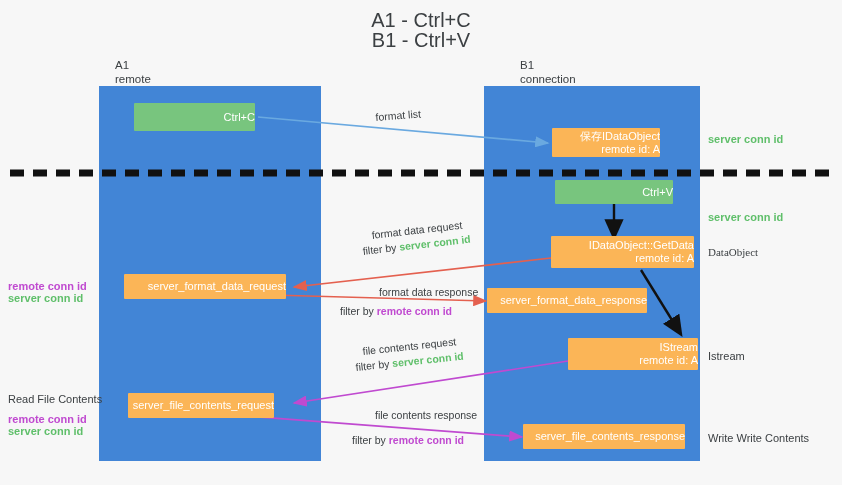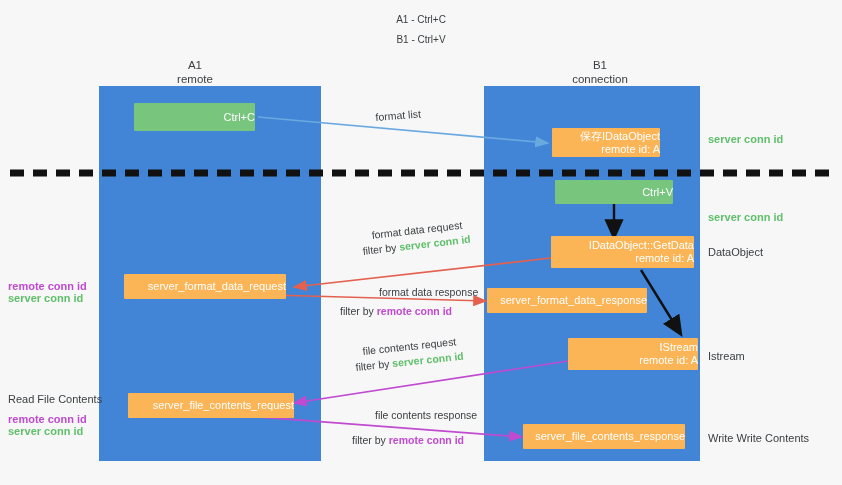--- a/index.html
+++ b/index.html
@@ -10,27 +10,27 @@
     position:relative;
     overflow:hidden;
     color:#404040;
   }
   .stage{position:absolute;left:0;top:0;width:842px;height:485px;}
   svg.layer{position:absolute;left:0;top:0;width:842px;height:485px;pointer-events:none;}
 
   
   .title{
     position:absolute;left:0;top:10px;width:842px;
-    text-align:center;font-size:10px;line-height:20px;color:#3c4043;
+    text-align:center;font-size:20px;line-height:20px;color:#3c4043;
   }
   .title div{white-space:pre;}
 
   
   .colhead{
-    position:absolute;text-align:center;font-size:11.5px;line-height:14px;color:#3c4043;
+    position:absolute;text-align:left;font-size:11.5px;line-height:14px;color:#3c4043;
   }
 
   
   .lane{position:absolute;background:#4285d6;}
 
   
   .box{
     position:absolute;box-sizing:border-box;
     display:flex;flex-direction:column;align-items:flex-end;justify-content:center;
     color:#ffffff;font-size:11px;line-height:13px;text-align:center;
@@ -130,21 +130,21 @@
   </div>
 
   <div class="box orange" style="left:124px;top:274px;width:162px;height:25px;">
     <div>server_format_data_request</div>
   </div>
 
   <div class="box orange" style="left:487px;top:288px;width:160px;height:25px;">
     <div>server_format_data_response</div>
   </div>
 
-  <div class="box orange" style="left:128px;top:393px;width:166px;height:25px;">
+  <div class="box orange" style="left:128px;top:393px;width:146px;height:25px;">
     <div>server_file_contents_request</div>
   </div>
 
   <div class="box orange" style="left:523px;top:424px;width:162px;height:25px;padding-left:27px;">
     <div>server_file_contents_response</div>
   </div>
 
   <div class="lbl rot" style="left:375px;top:111px;transform:rotate(-4.5deg);">format list</div>
 
   <div class="lbl rot" style="left:371px;top:229px;transform:rotate(-6.5deg);">format data request</div>
@@ -162,21 +162,21 @@
     <span>filter by </span><span class="g">server conn id</span>
   </div>
 
   <div class="lbl" style="left:375px;top:409px;">file contents response</div>
   <div class="lbl" style="left:352px;top:434px;">
     <span>filter by </span><span class="m">remote conn id</span>
   </div>
 
   <div class="rightlbl" style="left:708px;top:132px;color:#5fbf6a;font-weight:bold;">server conn id</div>
   <div class="rightlbl" style="left:708px;top:210px;color:#5fbf6a;font-weight:bold;">server conn id</div>
-  <div class="rightlbl" style="left:708px;top:245px;">DataObject</div>
+  <div class="rightlbl" style="left:708px;top:245px;font-family:Liberation Serif, serif;">DataObject</div>
   <div class="rightlbl" style="left:708px;top:349px;">Istream</div>
   <div class="rightlbl" style="left:708px;top:431px;">Write Write Contents</div>
 
   <div class="leftlbl" style="left:8px;top:279px;color:#c04ad0;font-weight:bold;">remote conn id</div>
   <div class="leftlbl" style="left:8px;top:291px;color:#5fbf6a;font-weight:bold;">server conn id</div>
 
   <div class="leftlbl" style="left:8px;top:392px;">Read File Contents</div>
   <div class="leftlbl" style="left:8px;top:412px;color:#c04ad0;font-weight:bold;">remote conn id</div>
   <div class="leftlbl" style="left:8px;top:424px;color:#5fbf6a;font-weight:bold;">server conn id</div>
 

